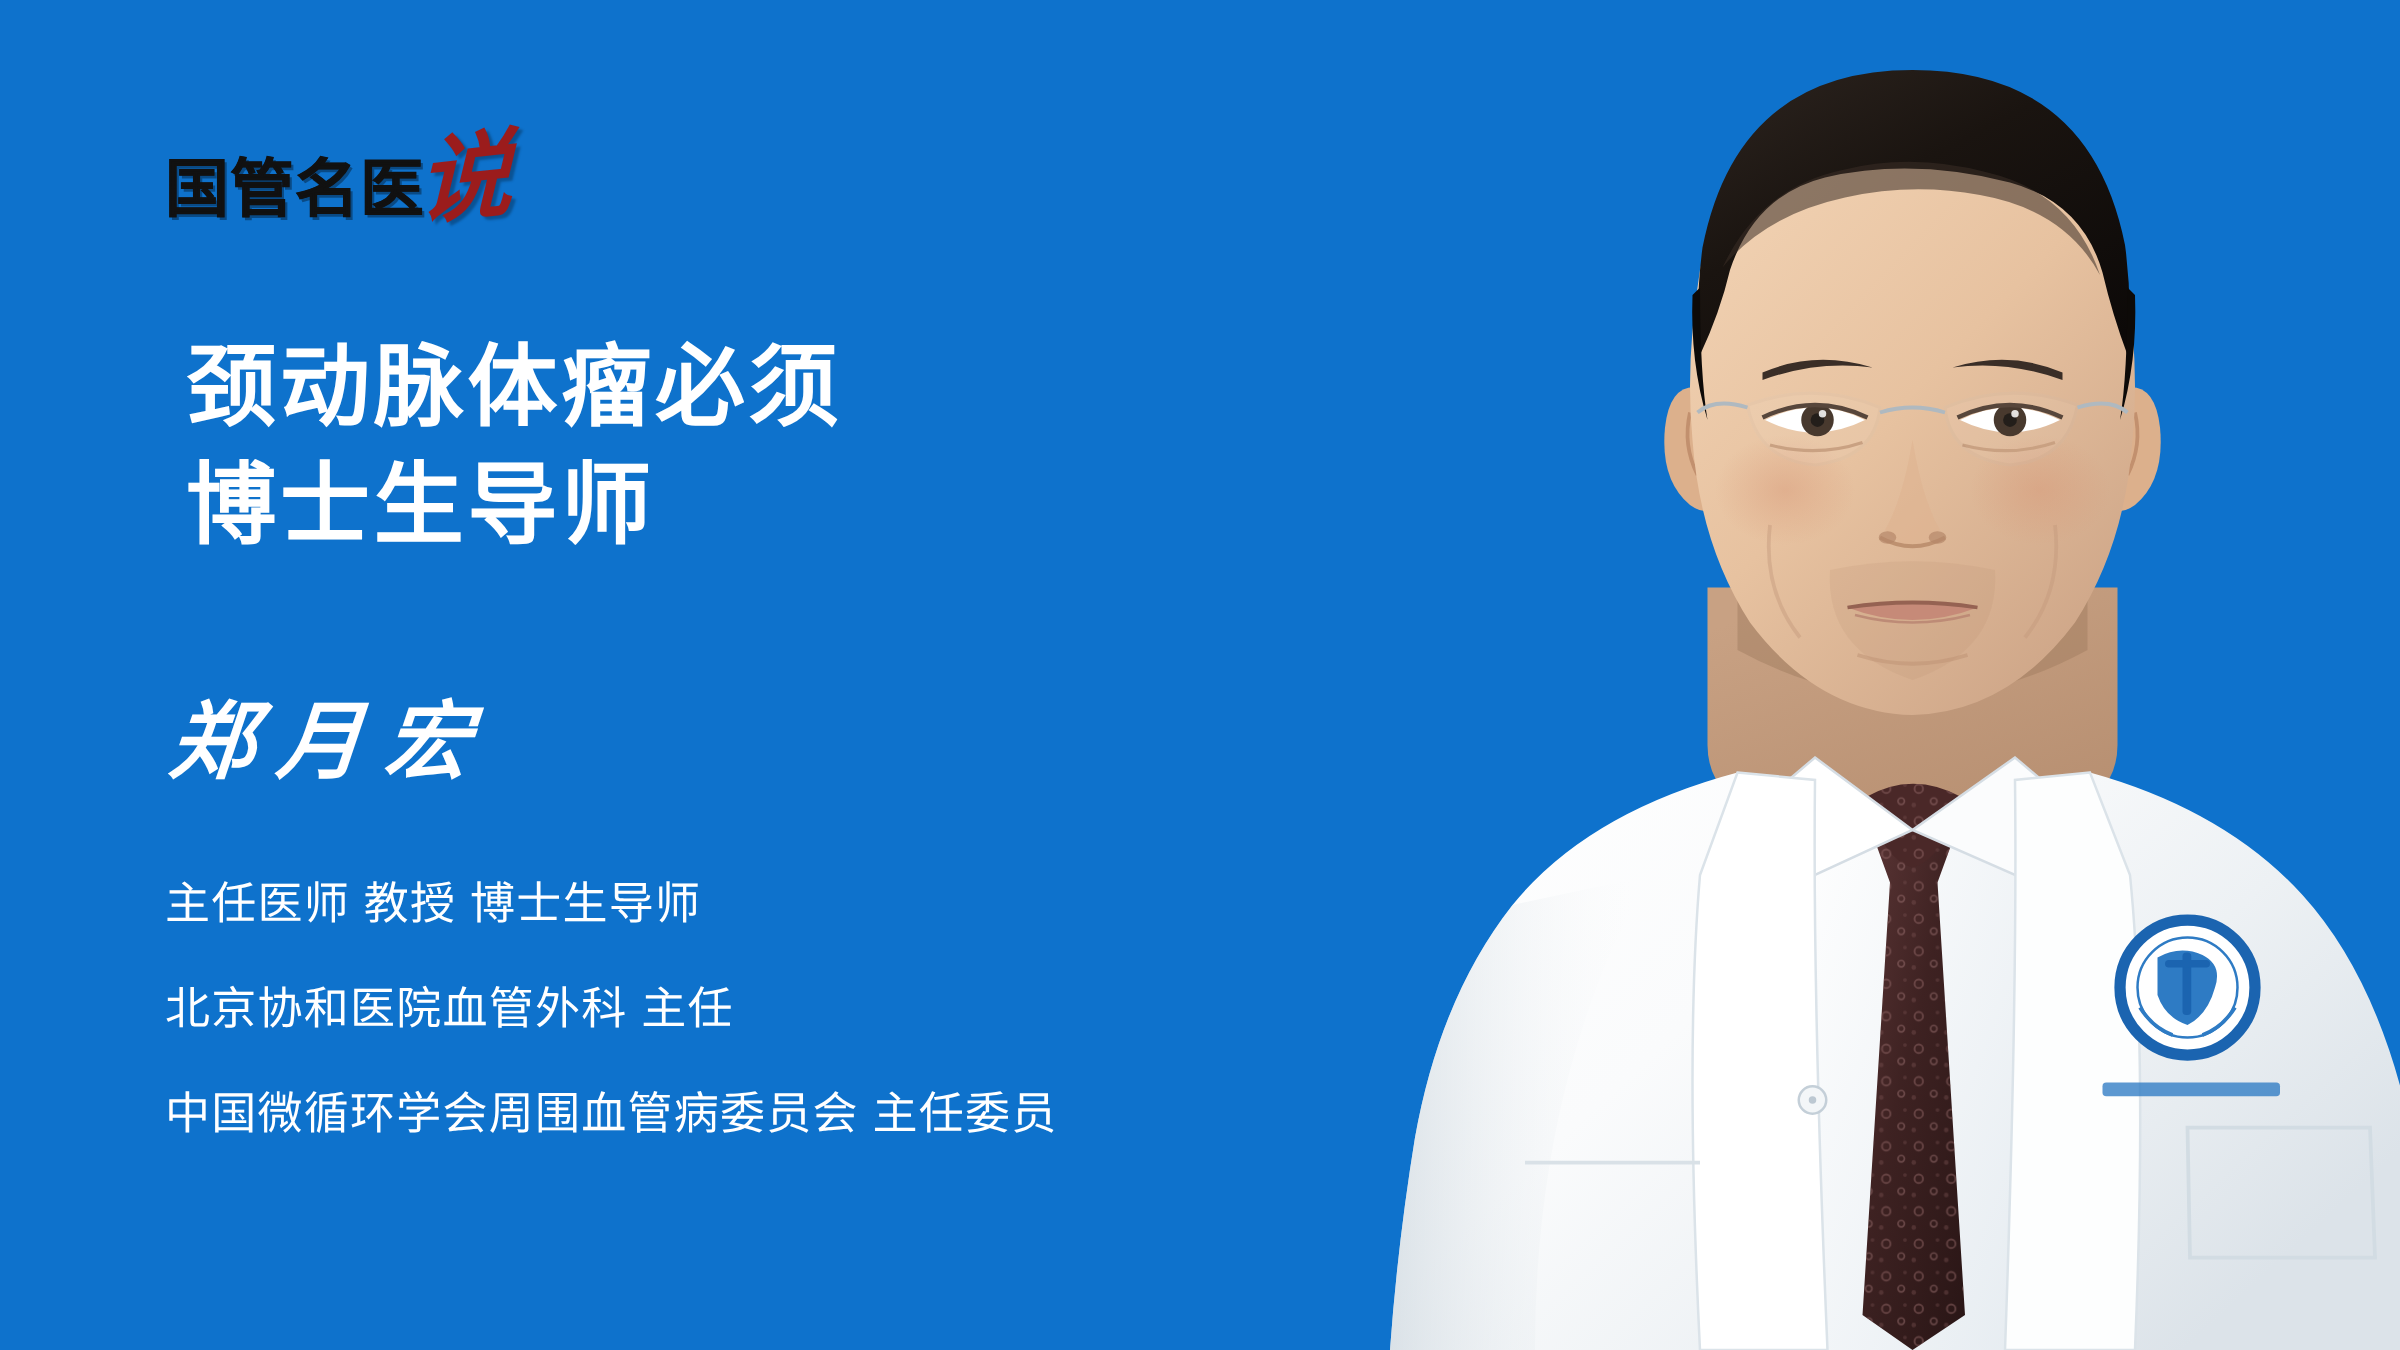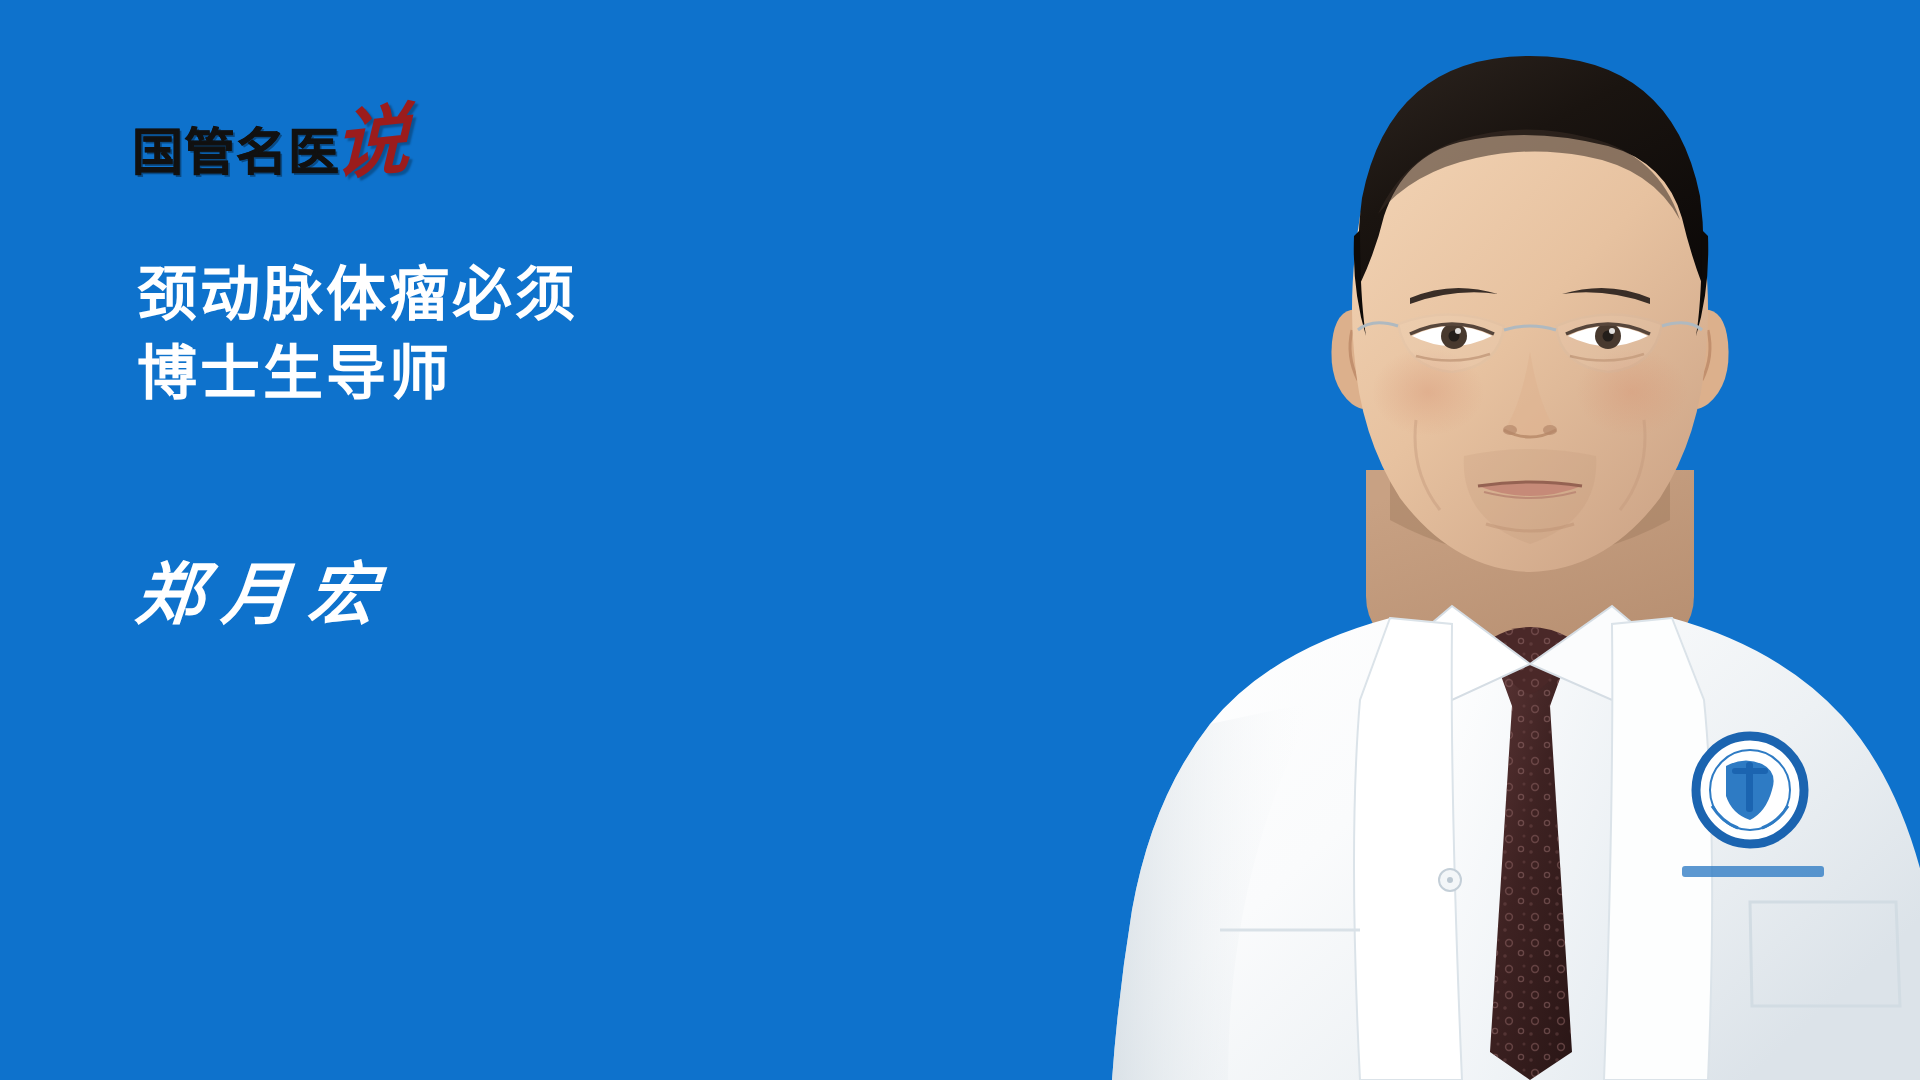--- a/index.html
+++ b/index.html
@@ -67,24 +67,24 @@
     margin-left: -6px;
     transform: rotate(-6deg) skewX(-6deg);
     transform-origin: left bottom;
     text-shadow: 3px 3px 2px rgba(0,0,0,0.28);
     white-space: nowrap;
   }
 
   
   .headline {
     position: absolute;
-    left: 5px;
+    left: 17px;
     top: 215px;
     color: #FFFFFF;
-    font-size: 60px;
+    font-size: 72px;
     font-weight: 700;
     line-height: 1.32;
     letter-spacing: 3px;
     white-space: nowrap;
   }
   .headline .hl-line { display: block; }
 
   
   .doctor-name {
     position: absolute;
@@ -311,15 +311,20 @@
       <span class="brand-accent">说</span>
     </div>
 
     <h1 class="headline">
       <span class="hl-line">颈动脉体瘤必须</span>
       <span class="hl-line">博士生导师</span>
     </h1>
 
     <div class="doctor-name">郑月宏</div>
 
+    <div class="credentials">
+      <span class="cred-line">主任医师  教授  博士生导师</span>
+      <span class="cred-line">北京协和医院血管外科  主任</span>
+      <span class="cred-line">中国微循环学会周围血管病委员会  主任委员</span>
+    </div>
 
   </div>
 </div>
 
 </body></html>

